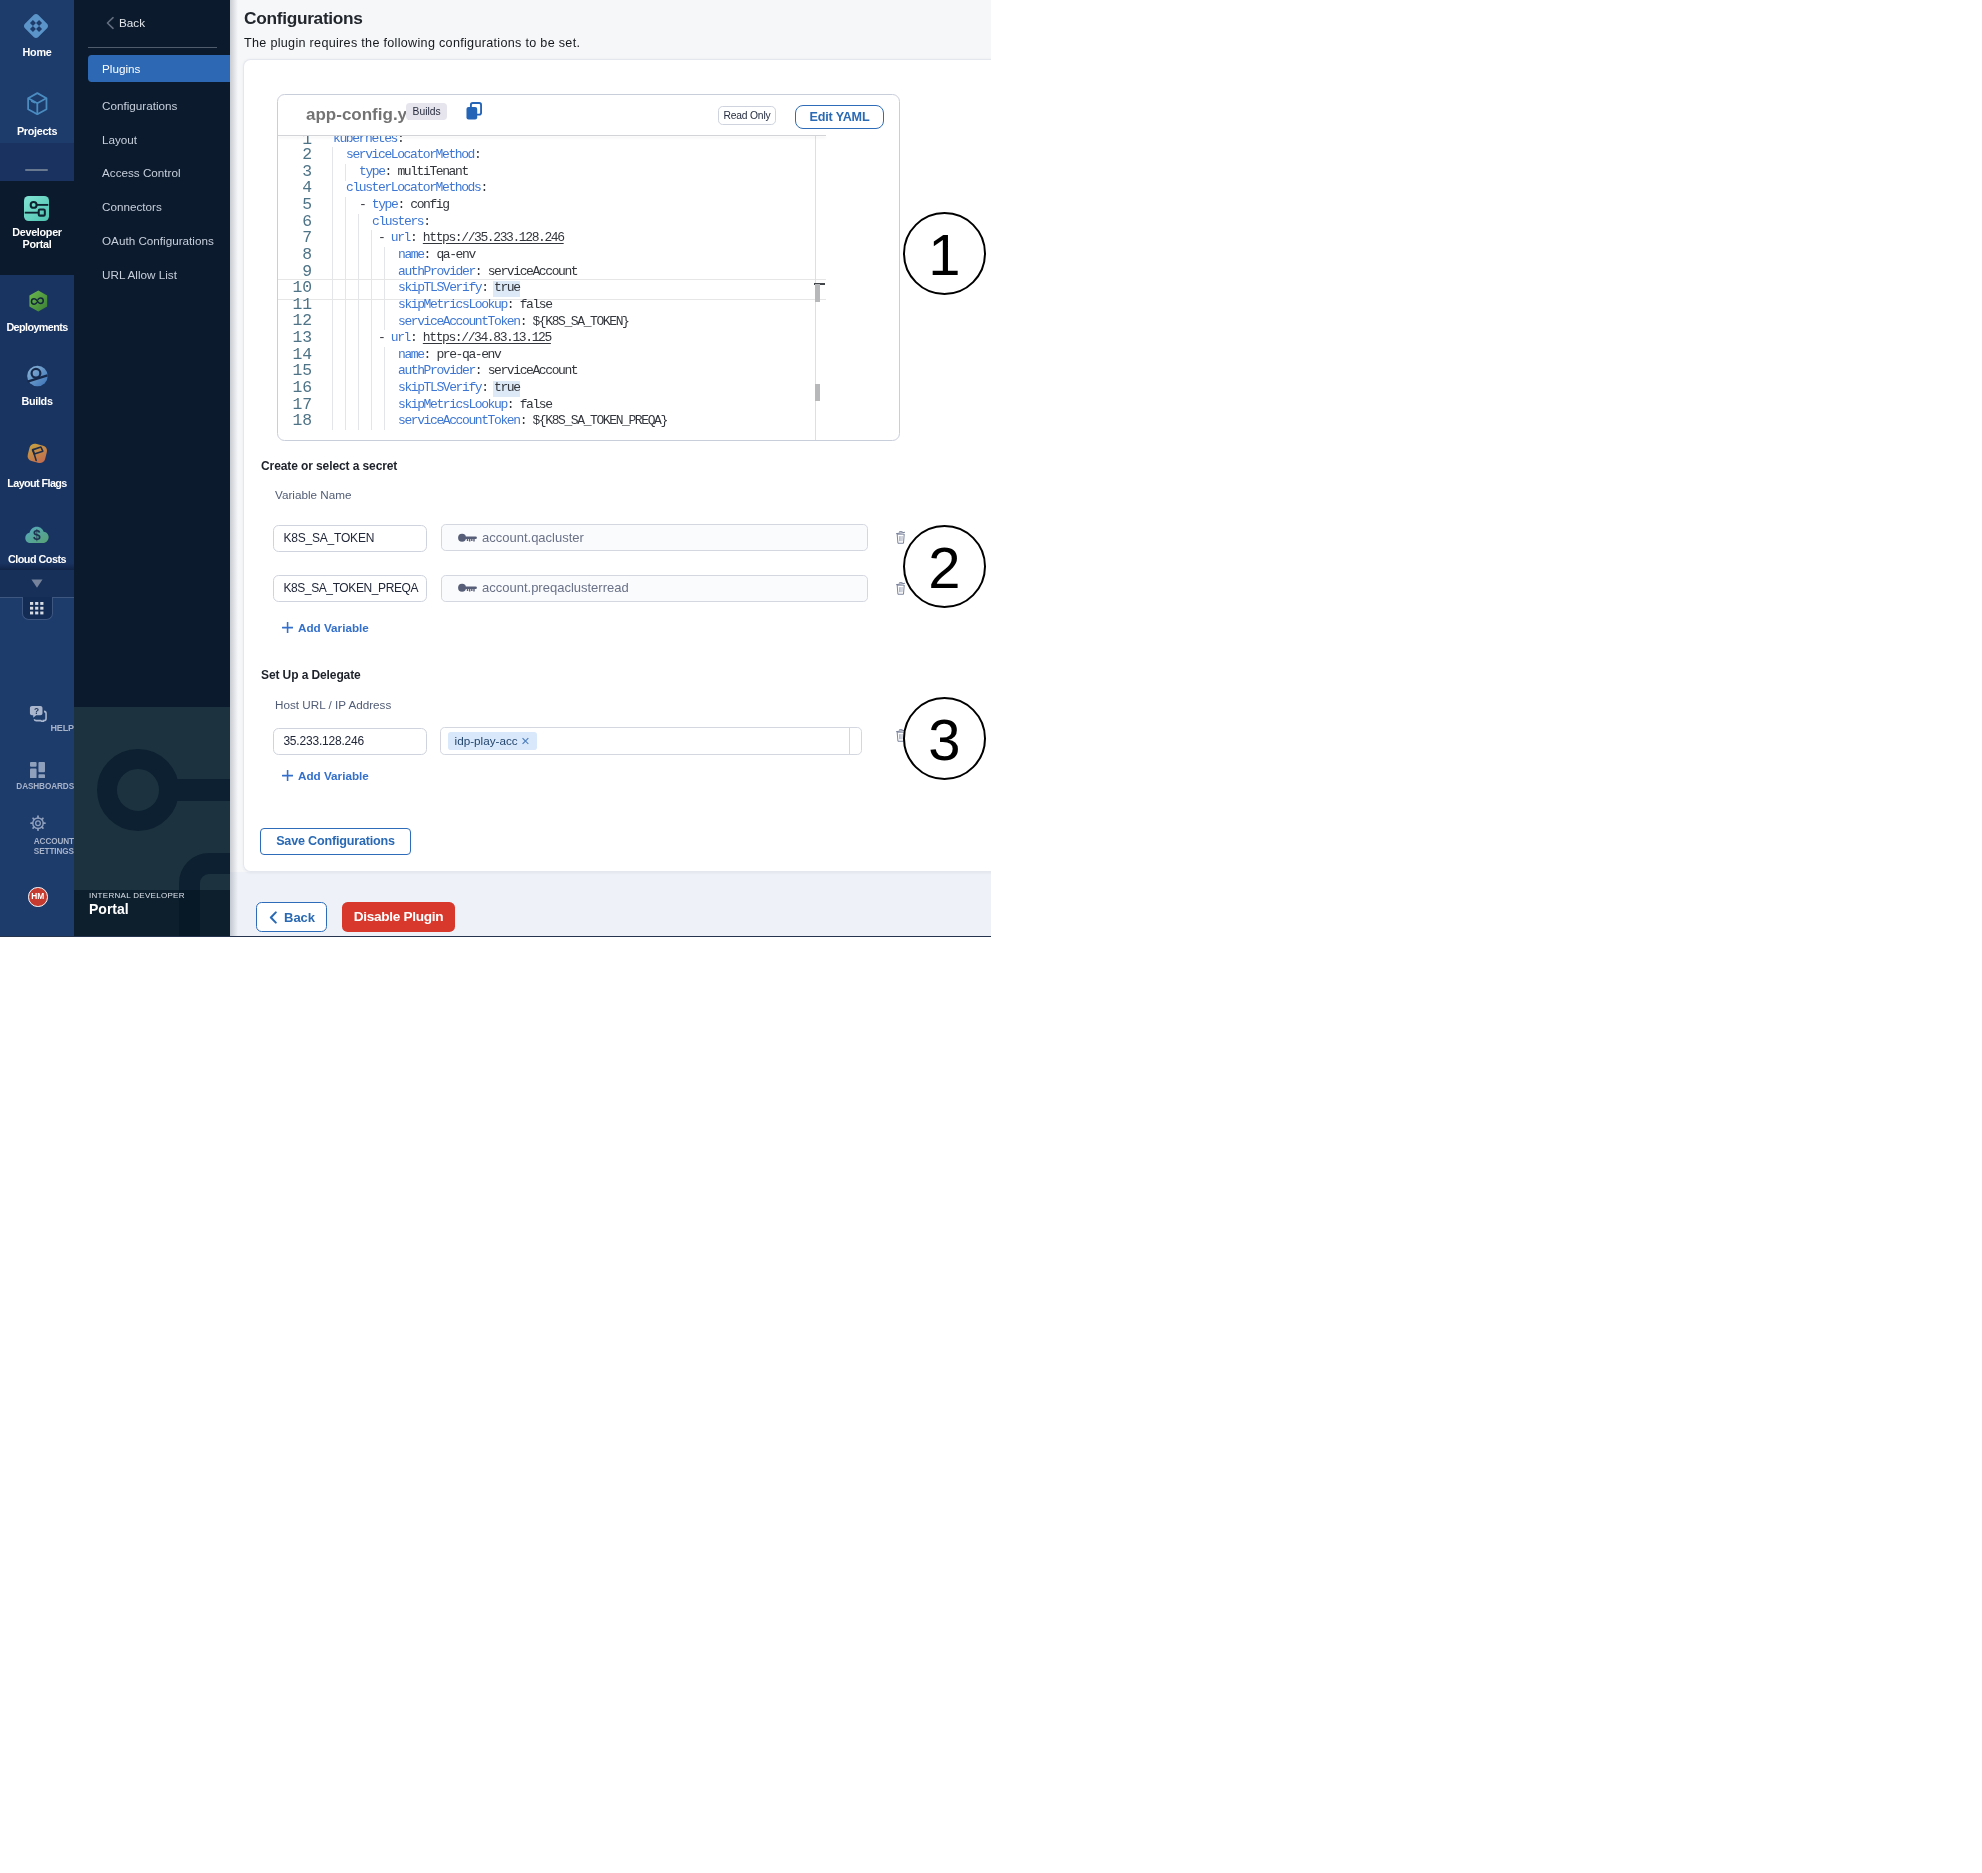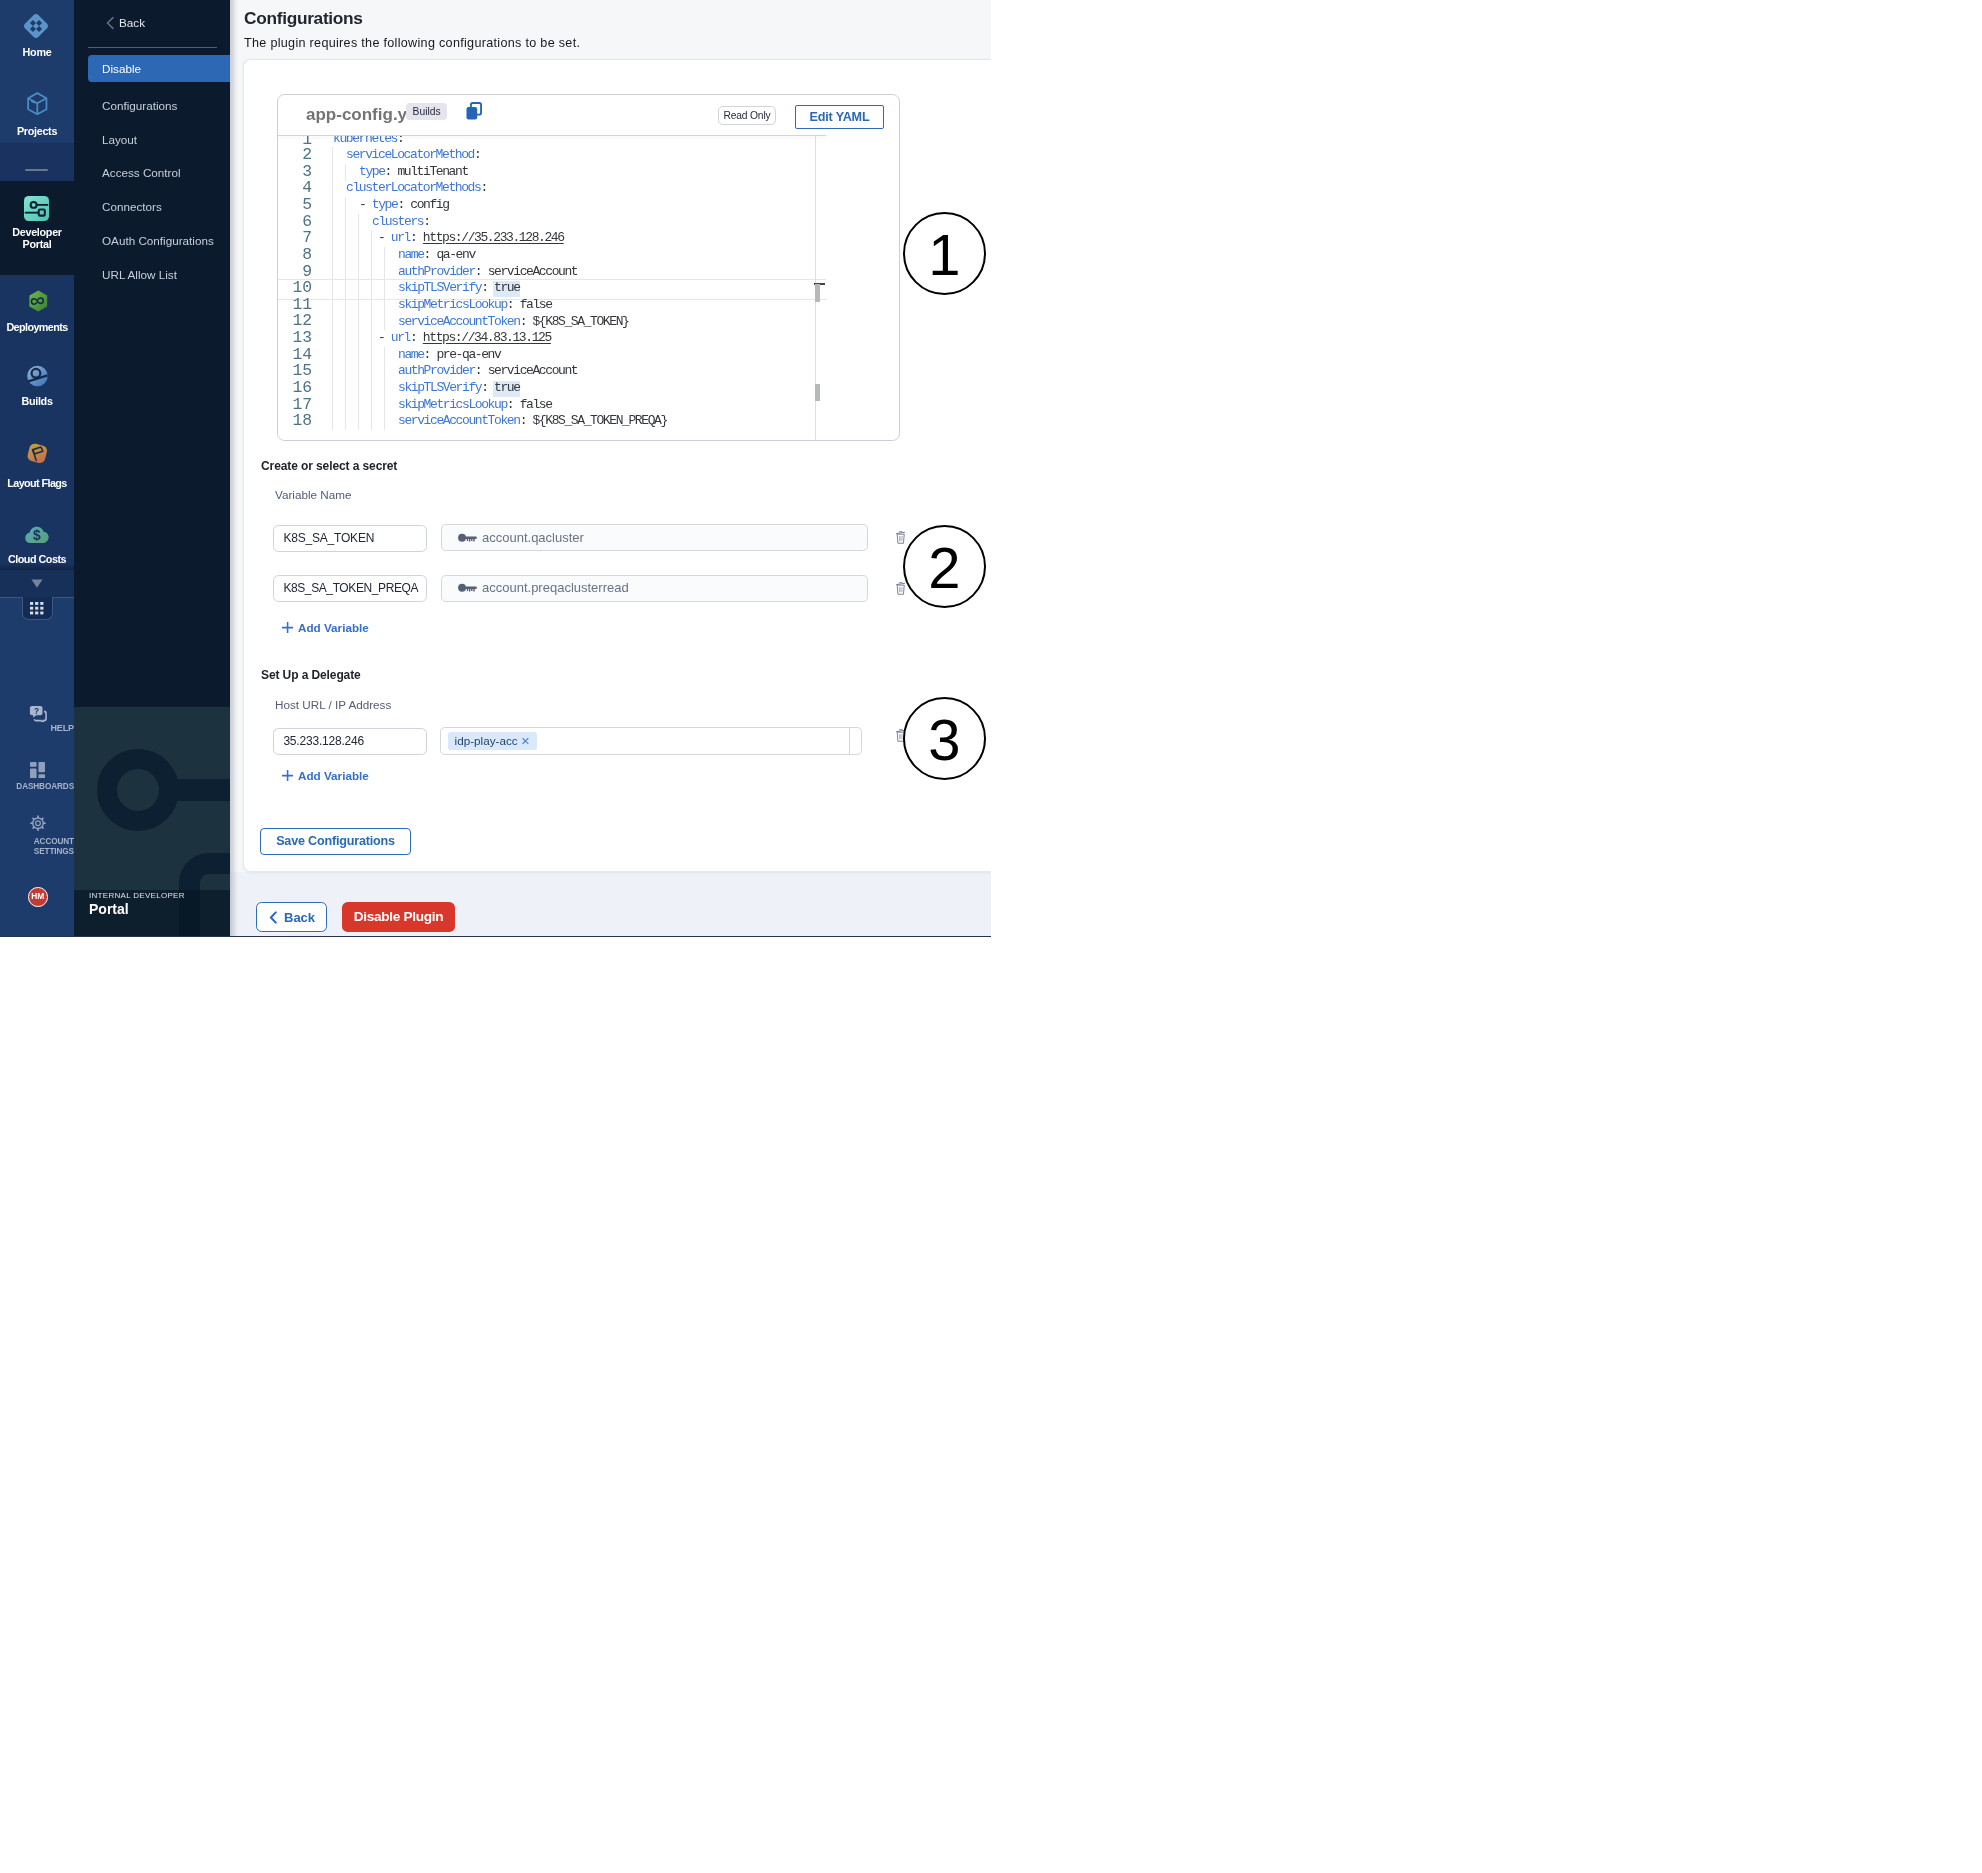--- a/index.html
+++ b/index.html
@@ -31,21 +31,21 @@
 #bottomstrip{position:absolute;left:230px;top:872px;width:762px;height:65px;background:#eef1f7}
 #botline{position:absolute;left:0;top:936px;width:991px;height:1.3px;background:#27344e;z-index:40}
 h1{position:absolute;left:244px;top:8.4px;font-size:17.3px;font-weight:700;color:#22272d;letter-spacing:-0.3px}
 .sub{position:absolute;left:244px;top:36px;font-size:12.6px;color:#16191d;letter-spacing:0.3px}
 #card{position:absolute;left:243px;top:59px;width:759px;height:813px;background:#fff;border:0.9px solid #e4e7ee;border-radius:7.5px 0 0 7.5px;border-right:none;box-shadow:0 0.9px 2.8px rgba(40,50,70,.06)}
 
 #ycard{position:absolute;left:277px;top:94px;width:623px;height:347px;background:#fff;border:0.9px solid #c9cedb;border-radius:7.5px;z-index:2}
 #ycard .fname{position:absolute;left:28px;top:10.3px;font-size:17px;font-weight:700;color:#737373}
 #ycard .chip{position:absolute;left:128px;top:8px;height:17px;background:#e6e4ed;border-radius:3.7px;font-size:10.3px;color:#262c3d;line-height:17px;padding:0 6.6px}
 #ycard .ro{position:absolute;left:440px;top:10.8px;width:58px;height:19px;border:0.9px solid #ced3dd;border-radius:4.7px;background:#fff;font-size:10.3px;color:#262d40;text-align:center;line-height:18px;white-space:nowrap;letter-spacing:-0.2px}
-#ycard .edit{position:absolute;left:517px;top:10.3px;width:89px;height:24px;border:1.1px solid #2e6cba;border-radius:2px;background:#fff;font-size:12.6px;font-weight:700;color:#2a69b4;text-align:center;line-height:22.5px;letter-spacing:-0.2px}
+#ycard .edit{position:absolute;left:517px;top:10.3px;width:89px;height:24px;border:1.1px solid #2e6cba;border-radius:8px;background:#fff;font-size:12.6px;font-weight:700;color:#2a69b4;text-align:center;line-height:22.5px;letter-spacing:-0.2px}
 #ycard .hdrline{position:absolute;left:0;top:40px;width:548px;height:0.9px;background:#d2d4d8;box-shadow:0 1.9px 2.8px rgba(0,0,0,.08)}
 #code{position:absolute;left:0;top:40px;width:621px;height:305px;overflow:hidden;border-radius:0 0 7.5px 7.5px}
 #code .ln{position:absolute;left:3.7px;width:30px;text-align:right;font-family:"Liberation Mono",monospace;font-size:16.4px;color:#4e7387;letter-spacing:-0.3px;line-height:16.6px}
 #code .cl{position:absolute;white-space:pre;font-family:"Liberation Mono",monospace;font-size:13px;letter-spacing:-1.4px;color:#33363c;line-height:16.6px}
 #code .cl b{font-weight:400;color:#3e77d3}
 #code .cl u{text-decoration:underline;text-underline-offset:1.9px}
 #code .ig{position:absolute;width:0.9px;background:#e3e5e8}
 #code .curline{position:absolute;left:0;width:548px;height:20.6px;border-top:0.9px solid #e6e6e6;border-bottom:0.9px solid #e6e6e6}
 #code .hl{position:absolute;background:#dde9f7;height:16px;width:27px}
 #code .ruler{position:absolute;top:0;bottom:0;left:537px;width:0.9px;background:#dddfe3}
@@ -198,21 +198,21 @@
   <div class="numc" style="left:903px;top:525px">2</div>
   <div class="numc" style="left:903px;top:697px">3</div>
   <div id="botline"></div>
   <div id="sb2">
     <svg class="chev" style="left:31px;top:16px;width:10.3px;height:14px" viewBox="0 0 11 15">
         <path d="M8.6 1.8 2.6 7.5 8.6 13.2" fill="none" stroke="#626e80" stroke-width="1.7" stroke-linecap="round" stroke-linejoin="round"></path>
       </svg>
     <div class="back">Back</div>
     <div class="divider"></div>
     <div class="sel"></div>
-    <div class="item" style="top:62px;color:#fff">Disable</div>
+    <div class="item" style="top:62px;color:#fff">Plugins</div>
     <div class="item" style="top:99px">Configurations</div>
     <div class="item" style="top:133px">Layout</div>
     <div class="item" style="top:166px">Access Control</div>
     <div class="item" style="top:200px">Connectors</div>
     <div class="item" style="top:234px">OAuth Configurations</div>
     <div class="item" style="top:268px">URL Allow List</div>
     <div class="decor">
         <div class="dk" style="left:23px;top:42px;width:82px;height:82px;border-radius:50%;background:transparent;border:20.6px solid #0d2031"></div>
         <div class="dk" style="left:99px;top:72px;width:57px;height:21.5px"></div>
         <div class="dk" style="left:105px;top:146px;width:141px;height:122px;background:transparent;border:21.5px solid #0d2031;border-radius:30px"></div>

